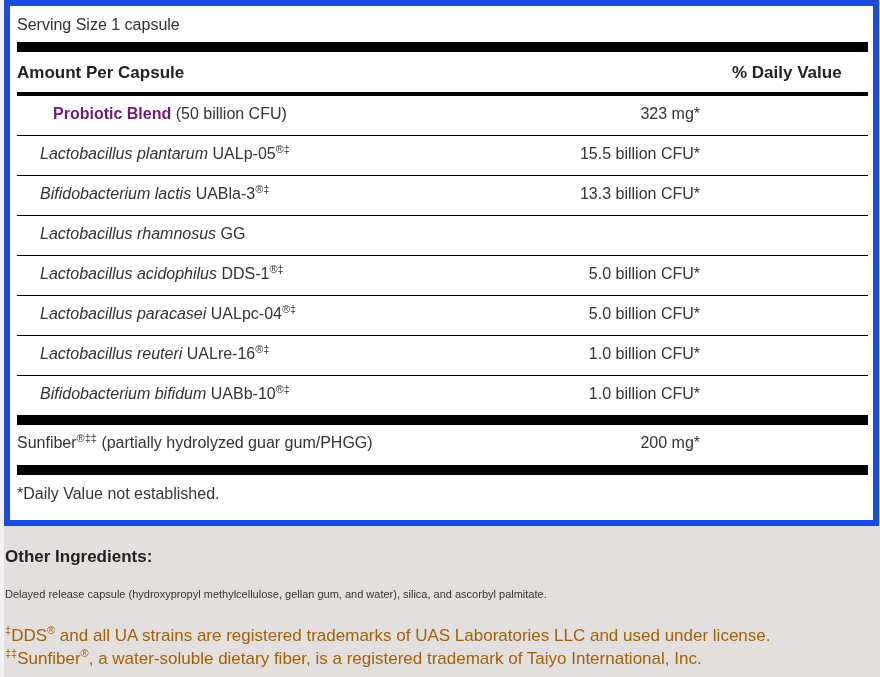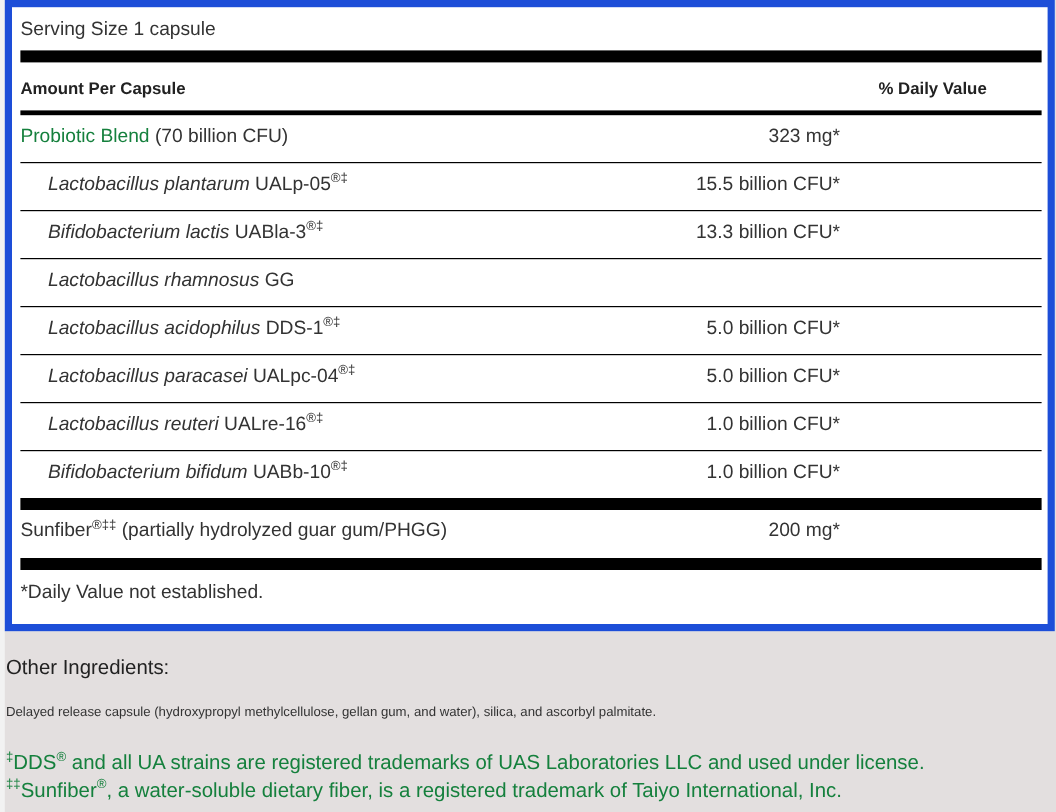--- a/index.html
+++ b/index.html
@@ -14,56 +14,56 @@
   .facts {
     position: absolute; left: 4px; top: 0; width: 863px; height: 514px;
     background: #fff; border: 6px solid #1d4ed8; box-sizing: content-box;
   }
   .facts-inner { position: absolute; left: 7px; top: 0; width: 851px; }
   .row { position: relative; font-size: 16px; line-height: 20px; }
   .bar { height: 10px; background: #000; }
   .rule { height: 1px; background: #000; }
   .rule3 { height: 4px; background: #000; }
   .serving { height: 36px; padding-top: 9px; box-sizing: border-box; }
-  .hdr { height: 40px; font-weight: bold; font-size: 14px; color: #222; text-align: center; }
+  .hdr { height: 40px; font-weight: bold; font-size: 17px; color: #222; text-align: center; }
   .hdr .l { position: absolute; left: 0; top: 11px; }
   .hdr .r { position: absolute; left: 715px; top: 11px; }
   .item { height: 39px; }
   .item .name { position: absolute; left: 0; top: 8px; }
   .item.indent .name { left: 23px; }
   .item .amt { position: absolute; left: 520px; width: 163px; text-align: right; top: 8px; }
   .sup { font-size: 11px; vertical-align: 6px; line-height: 0; }
   .note { height: 38px; }
   .note span { position: absolute; left: 0; top: 9px; }
   i { font-style: italic; }
-  b { font-weight: normal; color: #15803d; }
-  .other { position: absolute; left: 5px; top: 547px; font-size: 17px; font-weight: normal; color: #222; }
+  b { font-weight: bold; color: #701a75; margin-left: 36px; }
+  .other { position: absolute; left: 5px; top: 547px; font-size: 17px; font-weight: bold; color: #222; }
   .other-text { position: absolute; left: 5px; top: 588px; font-size: 11px; color: #333; }
-  .tm { position: absolute; left: 5px; font-size: 17px; color: #15803d; text-align: right; }
+  .tm { position: absolute; left: 5px; font-size: 17px; color: #a16207; text-align: right; }
   .tm .s { font-size: 11px; vertical-align: 7px; line-height: 0; }
 </style>
 </head>
 <body>
 
 <div class="leftstrip"></div>
 
 <div class="facts">
   <div class="facts-inner">
     <div class="row serving">
       <span>Serving Size 1 capsule</span>
     </div>
     <div class="bar"></div>
     <div class="row hdr">
       <span class="l">Amount Per Capsule</span>
       <span class="r">% Daily Value</span>
     </div>
     <div class="rule3"></div>
 
     <div class="row item">
-      <span class="name"><b>Probiotic Blend</b> <span>(70 billion CFU)</span></span>
+      <span class="name"><b>Probiotic Blend</b> <span>(50 billion CFU)</span></span>
       <span class="amt">323 mg*</span>
     </div>
     <div class="rule"></div>
 
     <div class="row item indent">
       <span class="name"><i>Lactobacillus plantarum</i> <span>UALp-05</span><span class="sup">®‡</span></span>
       <span class="amt">15.5 billion CFU*</span>
     </div>
     <div class="rule"></div>
 

